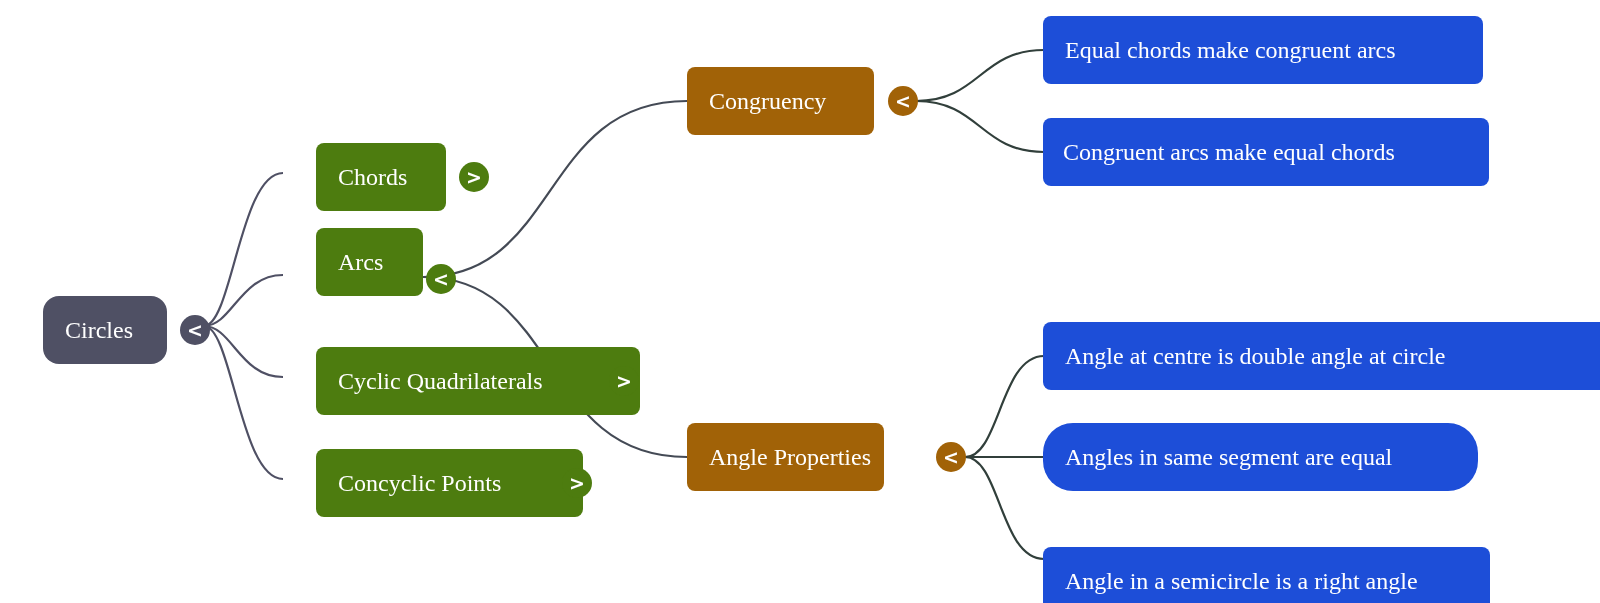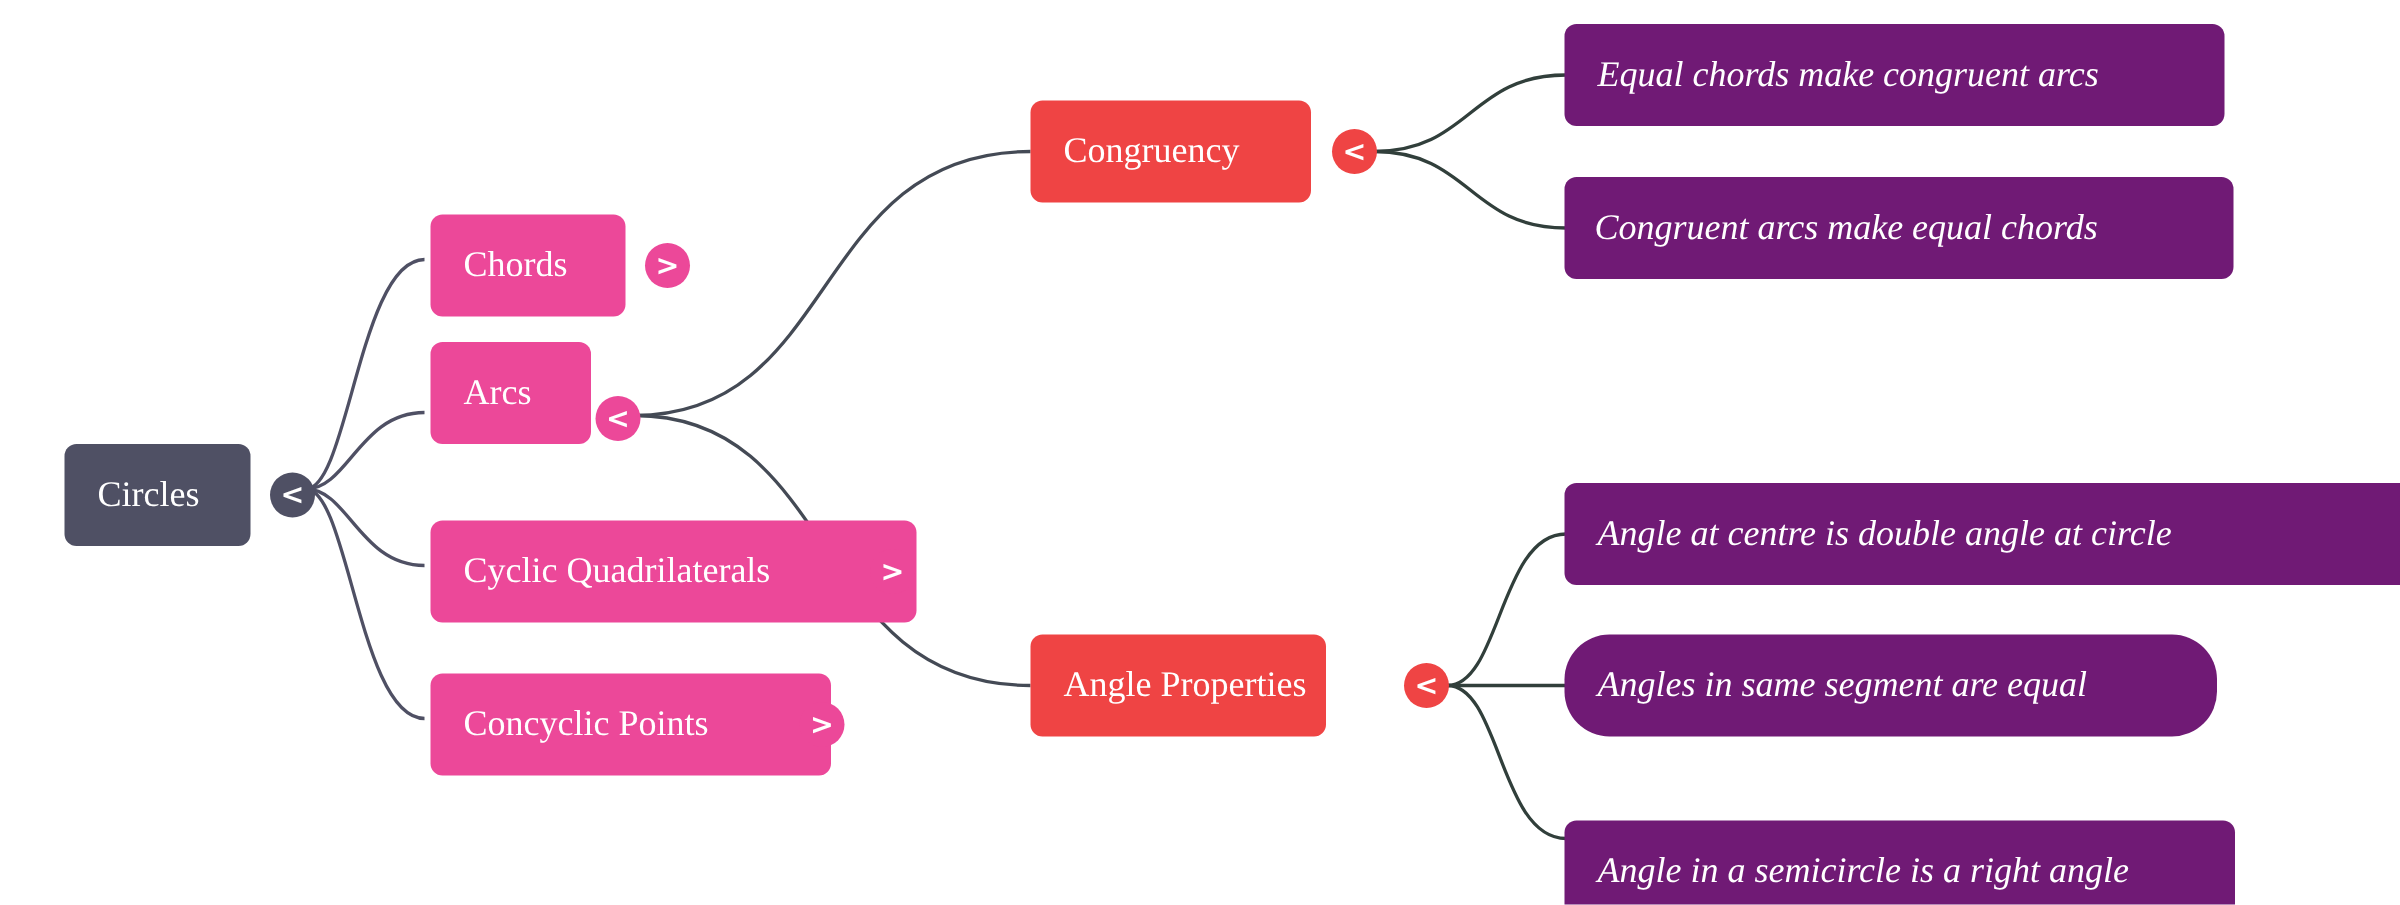--- a/index.html
+++ b/index.html
@@ -4,24 +4,24 @@
   <style>
     html, body { margin: 0; padding: 0; background: #ffffff; }
     body { width: 1600px; height: 603px; position: relative; overflow: hidden; font-family: "Liberation Serif", serif; }
     #edges { position: absolute; left: 0; top: 0; width: 1600px; height: 603px; }
     .node {
       position: absolute; box-sizing: border-box; height: 68px;
       border-radius: 8px; color: #ffffff; font-size: 24px;
       display: flex; align-items: center; padding-left: 22px;
       white-space: nowrap; cursor: pointer;
     }
-    .n0 { background: #4f5064; }
-    .n1 { background: #ec4899; }
-    .n2 { background: #ef4444; }
-    .n3 { background: #701a75; font-style: italic; }
+    .n0 { background: #4f5064; border-radius: 16px; }
+    .n1 { background: #4d7c0f; margin-left: 29px; }
+    .n2 { background: #a16207; }
+    .n3 { background: #1d4ed8; }
     .toggle {
       position: absolute; width: 30px; height: 30px; border-radius: 50%;
       color: #fff; font-family: "DejaVu Sans", sans-serif; font-size: 19px; font-weight: bold;
       display: flex; align-items: center; justify-content: center; cursor: pointer;
       line-height: 1;
     }
   </style>
 </head>
 <body>
 

